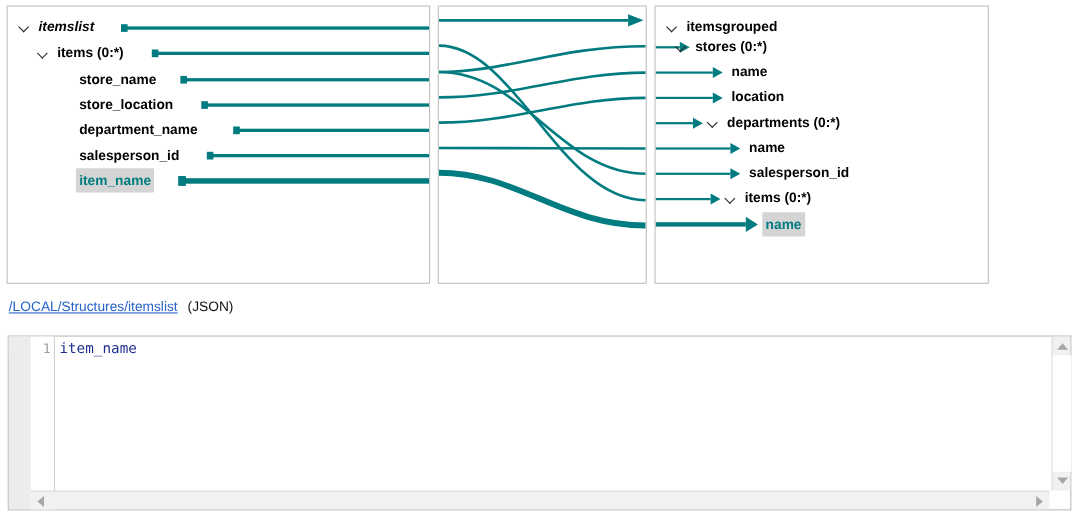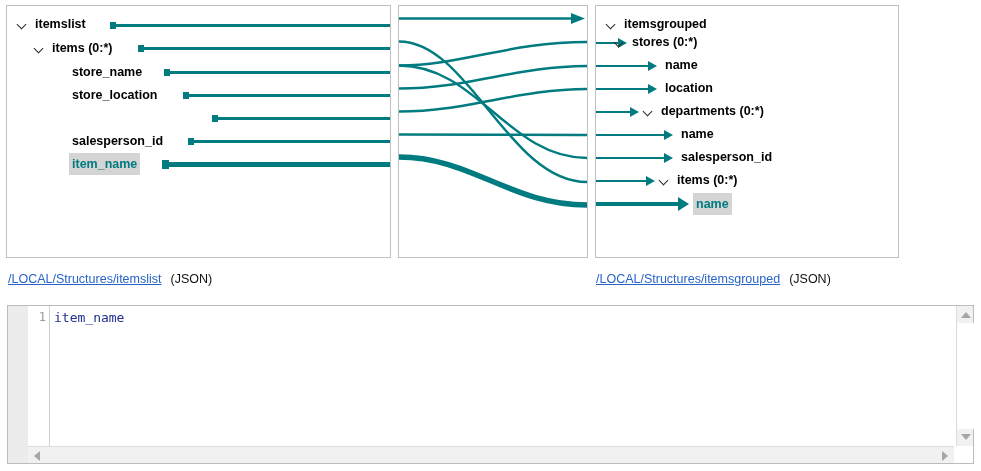--- a/index.html
+++ b/index.html
@@ -166,21 +166,21 @@
   #h-right{right:6px;top:4px; border-top:5px solid transparent;border-bottom:5px solid transparent;border-left:6px solid #a6a6a6;}
   #vtrack{position:absolute;left:0;top:17px;width:17px;height:106px;background:#ffffff;}
 </style>
 </head>
 <body>
 
 <div id="root">
 
   <div class="panel" id="panel-left">
 
-    <div class="tree-row" style="left:10px;top:8px;">
+    <div class="tree-row" style="left:10px;top:8px;font-style:italic;">
       <span class="chev"></span>
       <span class="label">itemslist</span>
     </div>
     <div class="stub-sq" style="left:103px;top:16px;"></div>
     <div class="stub" style="left:108px;top:17.5px;width:277px;"></div>
 
     <div class="tree-row" style="left:27px;top:32px;">
       <span class="chev"></span>
       <span class="label">items (0:*)</span>
     </div>
@@ -192,20 +192,23 @@
     </div>
     <div class="stub-sq" style="left:157px;top:63px;"></div>
     <div class="stub" style="left:162px;top:64.5px;width:223px;"></div>
 
     <div class="tree-row" style="left:62px;top:79px;">
       <span class="label">store_location</span>
     </div>
     <div class="stub-sq" style="left:176px;top:86px;"></div>
     <div class="stub" style="left:181px;top:87.5px;width:204px;"></div>
 
+    <div class="tree-row" style="left:62px;top:102px;">
+      <span class="label">department_name</span>
+    </div>
     <div class="stub-sq" style="left:205px;top:109px;"></div>
     <div class="stub" style="left:210px;top:110.5px;width:175px;"></div>
 
     <div class="tree-row" style="left:62px;top:125px;">
       <span class="label">salesperson_id</span>
     </div>
     <div class="stub-sq" style="left:181px;top:132px;"></div>
     <div class="stub" style="left:186px;top:133.5px;width:199px;"></div>
 
     <div class="tree-row sel" style="left:62px;top:148px;">
@@ -293,23 +296,20 @@
     <div class="arrowhead thick" style="left:82px;top:191px;"></div>
     <div class="tree-row sel" style="left:97px;top:188px;">
       <span class="label">name</span>
     </div>
   </div>
 
   <div class="caption" style="left:8px;top:272px;">
     <a>/LOCAL/Structures/itemslist</a><span class="fmt">(JSON)</span>
   </div>
 
-  <div class="caption" style="left:596px;top:272px;">
-    <a>/LOCAL/Structures/itemsgrouped</a><span class="fmt">(JSON)</span>
-  </div>
 
   <div id="editor">
     <div id="gutter"></div>
     <div id="gutter-num">1</div>
     <div id="code">item_name</div>
 
     <div class="sbar" id="vscroll">
       <div class="tri" id="v-up"></div>
       <div id="vtrack"></div>
       <div class="tri" id="v-down"></div>

